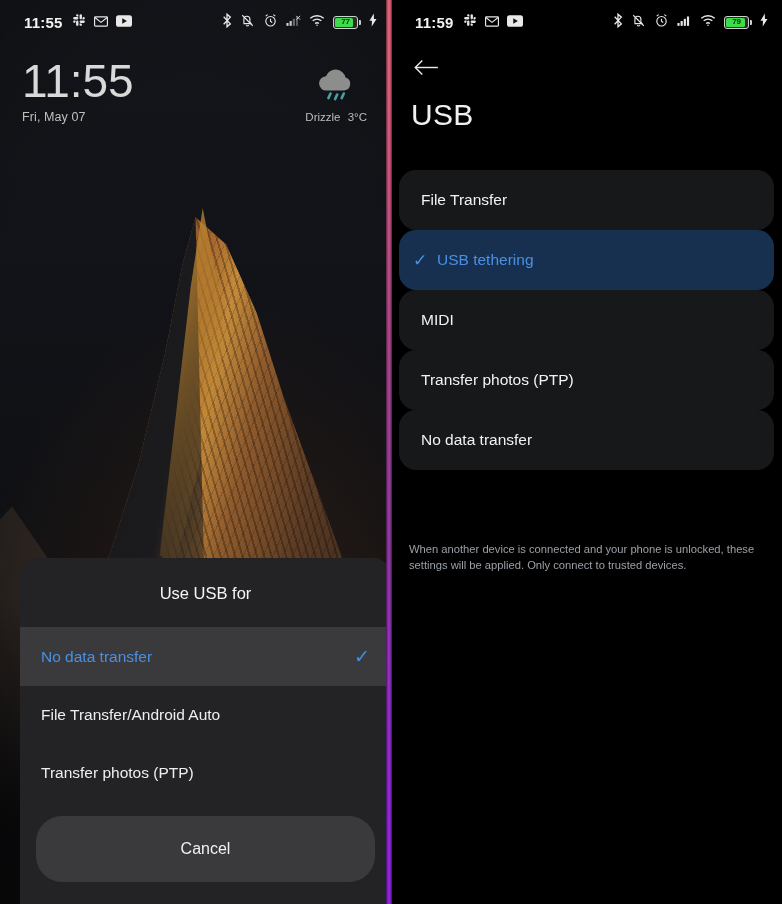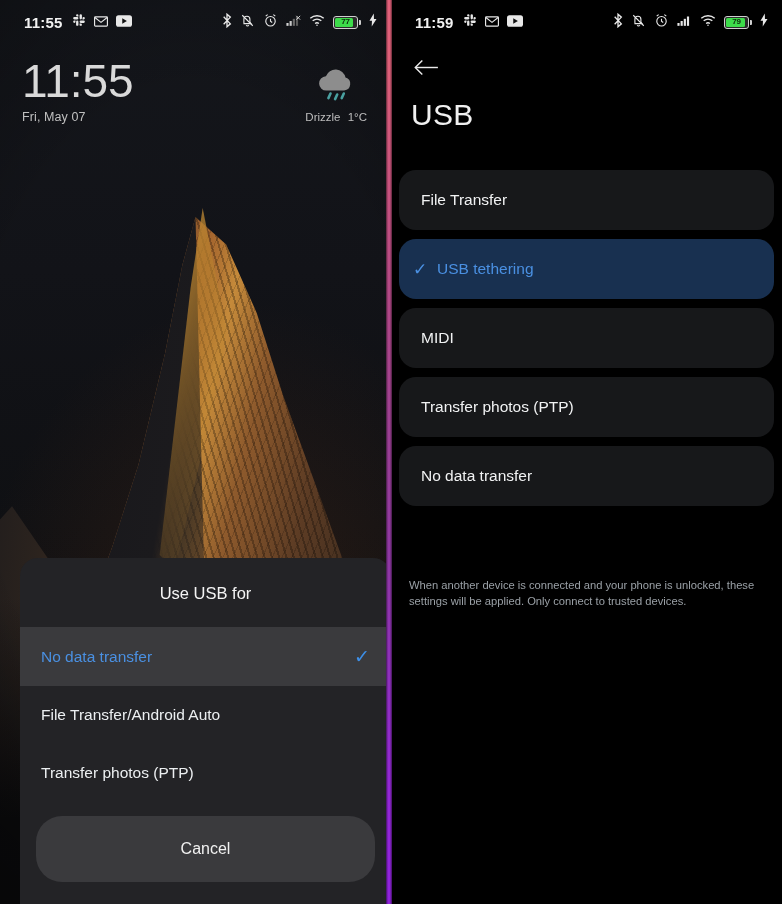--- a/index.html
+++ b/index.html
@@ -168,21 +168,21 @@
   }
   .back-row { padding:8px 0 0 20px; }
   .back-arrow {
     width:30px; height:30px; display:flex; align-items:center; justify-content:center;
     cursor:pointer;
   }
   .usb-title {
     font-size:30px; font-weight:300; color:#f0f0f0;
     padding:16px 0 22px 20px; letter-spacing:.3px;
   }
-  .opt-list { padding:16px 8px; display:flex; flex-direction:column; gap:9px; }
+  .opt-list { padding:16px 8px; display:flex; flex-direction:column; }
   .opt-card {
     background:#17181a; border-radius:17px;
     height:60px; display:flex; align-items:center;
     padding:0 22px; cursor:pointer;
   }
   .opt-card .opt-label { font-size:15.5px; color:#f1f2f3; font-weight:400; }
   .opt-card.selected { background:#183050; padding-left:14px; }
   .opt-card.selected .opt-label { color:#4a90e2;text-align:center; }
   .opt-check {
     width:24px; font-size:17px; color:#4a90e2; line-height:1;
@@ -295,21 +295,21 @@
           <span>
             <svg width="46" height="40" viewBox="0 0 46 40">
               <path d="M13.5 26.5a7.1 7.1 0 0 1-.6-14.2 10.2 10.2 0 0 1 19.6 1.3 6.6 6.6 0 0 1-1.3 12.9z" fill="#8d8d8d"></path>
               <path d="M17.5 29.5l-2.1 4.6" stroke="#49a0a0" stroke-width="2.6" stroke-linecap="round"></path>
               <path d="M24.2 30.5l-2.1 4.6" stroke="#49a0a0" stroke-width="2.6" stroke-linecap="round"></path>
               <path d="M30.8 29.5l-2.1 4.6" stroke="#49a0a0" stroke-width="2.6" stroke-linecap="round"></path>
             </svg>
           </span>
           <div class="weather-meta">
             <span>Drizzle</span>
-            <span>1°C</span>
+            <span>3°C</span>
           </div>
         </div>
       </div>
     </div>
 
     <div class="sheet">
       <div class="sheet-title">Use USB for</div>
 
       <div class="sheet-opt selected">
         <span>No data transfer</span>

